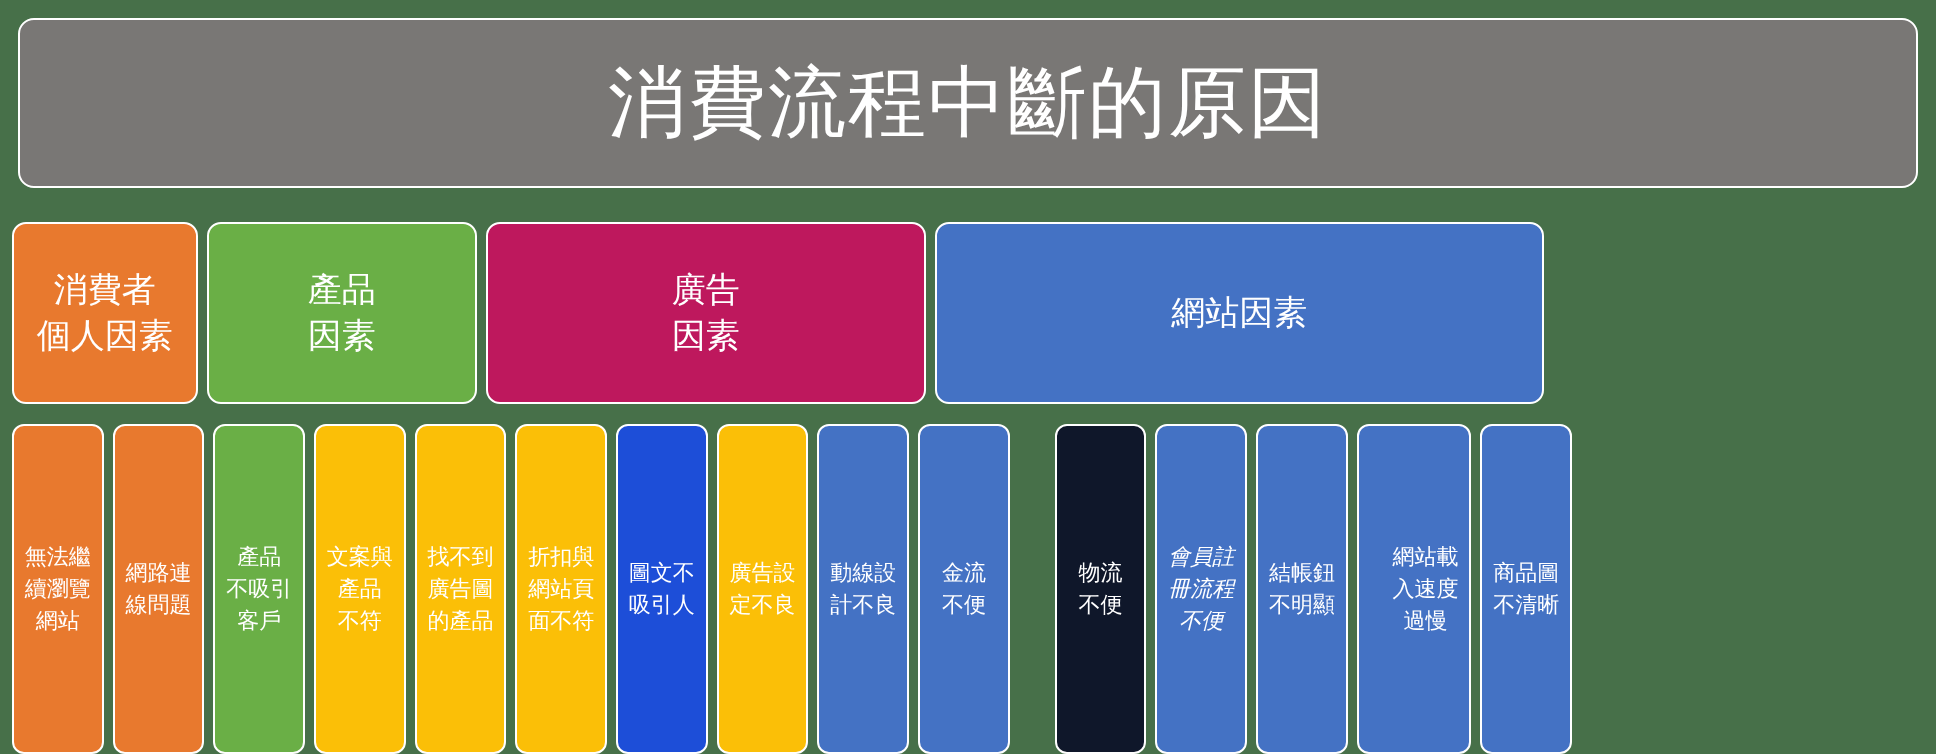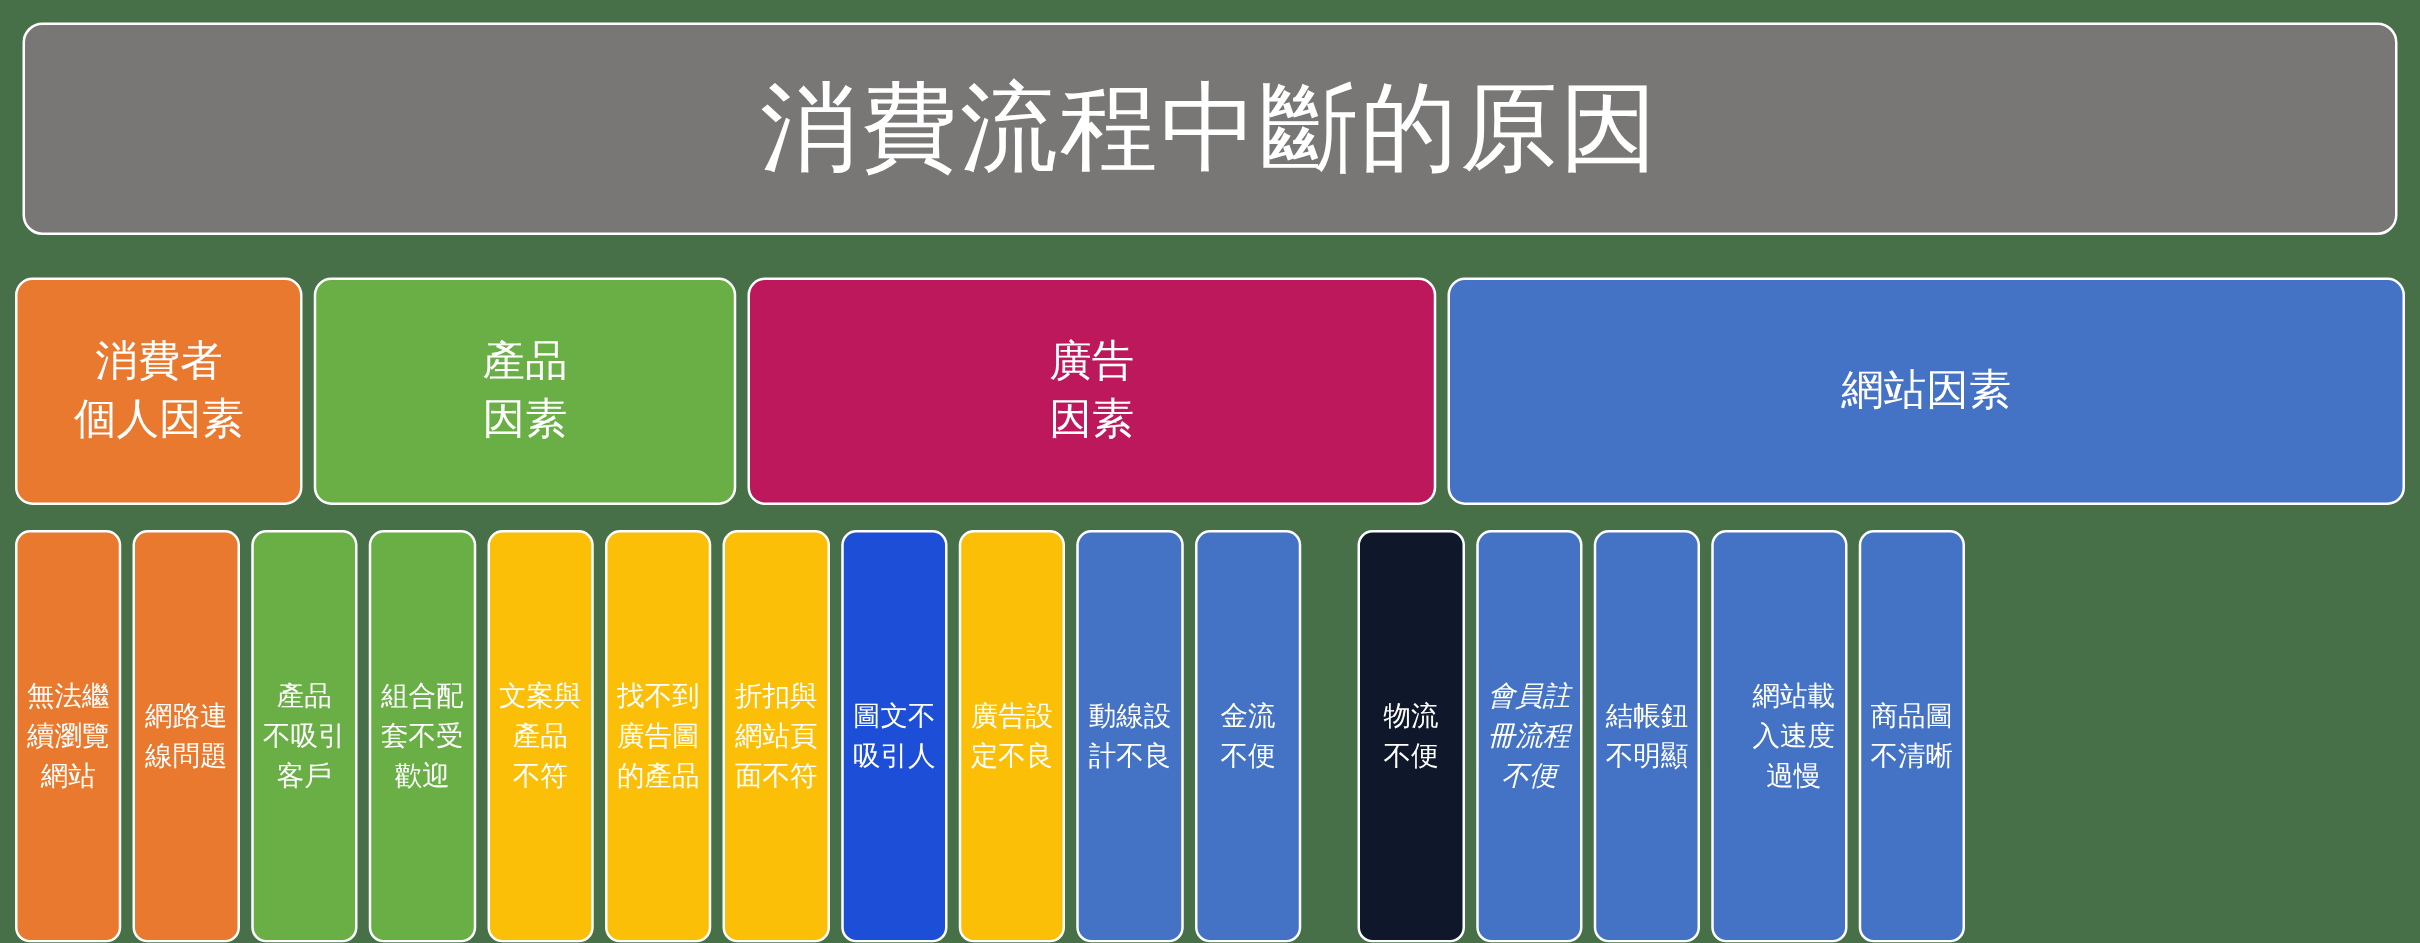--- a/index.html
+++ b/index.html
@@ -43,21 +43,21 @@
     letter-spacing: 2px;
     font-weight: 400;
     white-space: nowrap;
   }
 
   
   .category-row {
     position: absolute;
     left: 12px;
     top: 222px;
-    width: 1912px;
+    width: 1532px;
     height: 182px;
     display: flex;
     gap: 9px;
     box-sizing: border-box;
   }
   .category-box {
     border: 2px solid #ffffff;
     border-radius: 14px;
     box-sizing: border-box;
     display: flex;
@@ -143,25 +143,20 @@
       </div>
       <div class="leaf-box" style="background: rgb(232, 121, 46); flex: 1 1 0px;">
         <div class="leaf-label">網路連
 線問題</div>
       </div>
       <div class="leaf-box" style="background: rgb(106, 175, 70); flex: 1 1 0px;">
         <div class="leaf-label">產品
 不吸引
 客戶</div>
       </div>
-      <div class="leaf-box" style="background: rgb(106, 175, 70); flex: 1 1 0px;">
-        <div class="leaf-label">組合配
-套不受
-歡迎</div>
-      </div>
       <div class="leaf-box" style="background: rgb(251, 191, 7); flex: 1 1 0px;">
         <div class="leaf-label">文案與
 產品
 不符</div>
       </div>
       <div class="leaf-box" style="background: rgb(251, 191, 7); flex: 1 1 0px;">
         <div class="leaf-label">找不到
 廣告圖
 的產品</div>
       </div>

